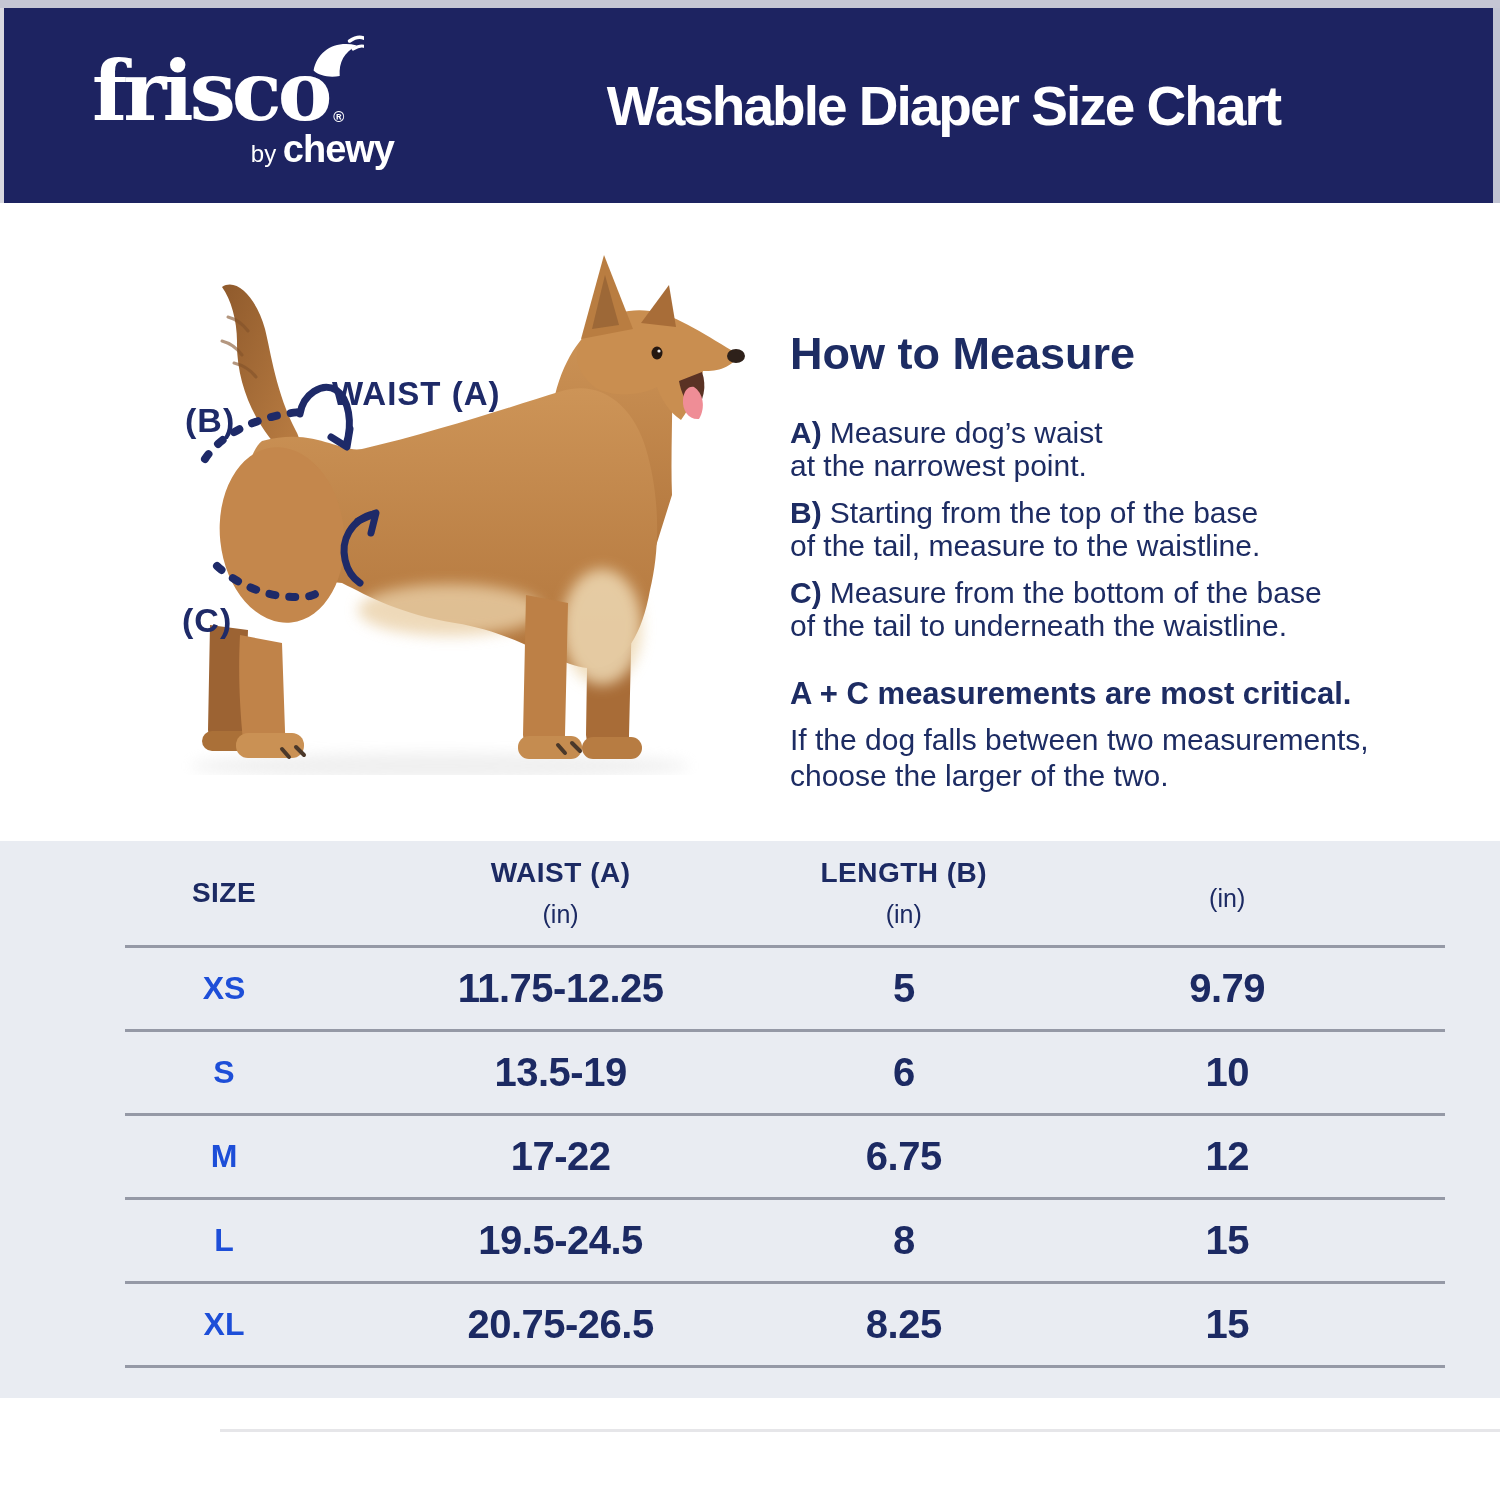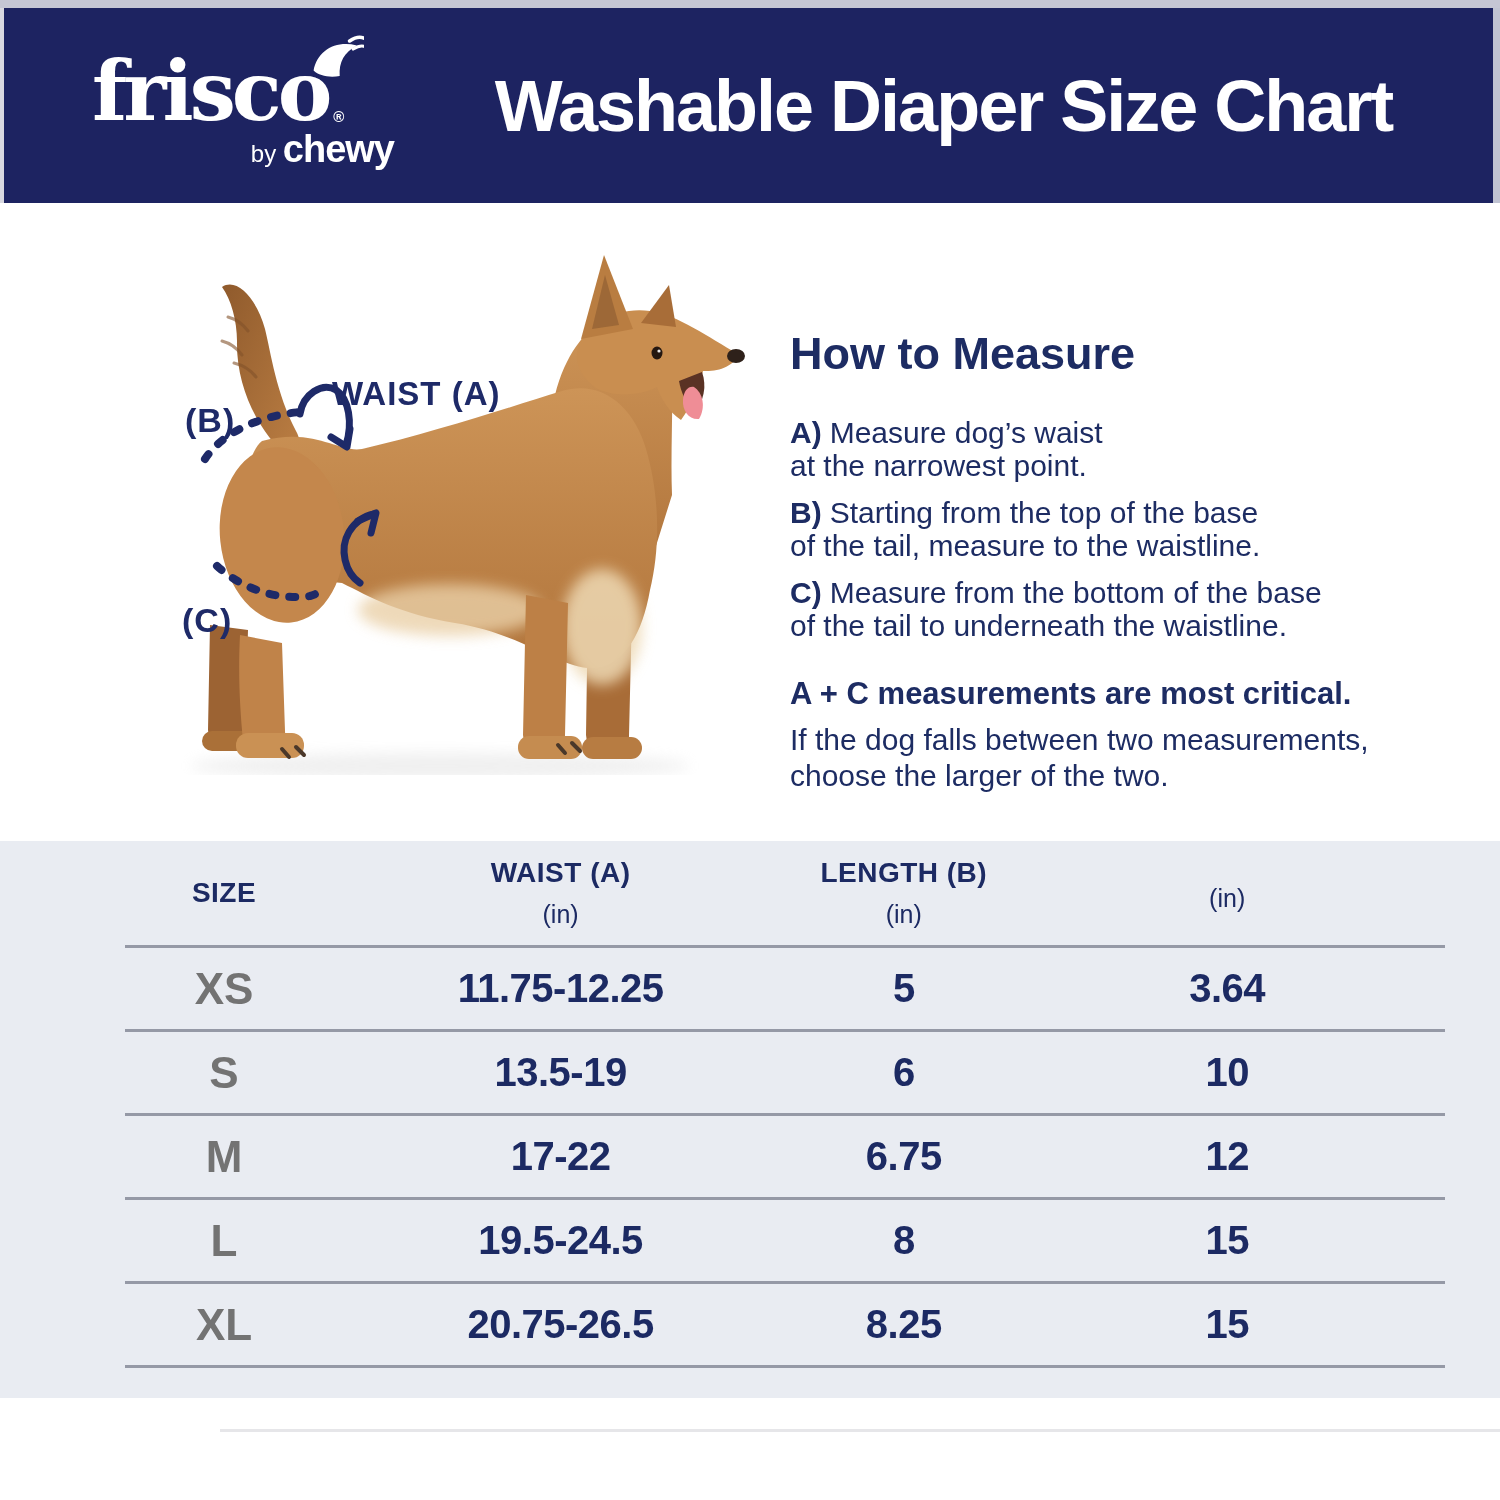--- a/index.html
+++ b/index.html
@@ -14,21 +14,21 @@
   
   .banner{position:absolute;left:4px;top:8px;width:1489px;height:195px;background:#1d2361;
           display:flex;align-items:center;padding-left:88px;box-sizing:border-box;}
   .logo{flex:none;width:302px;position:relative;color:#fff;margin-top:6px;}
   .logo-main{font-family:"DejaVu Serif",serif;font-weight:bold;font-size:82px;line-height:1;
              letter-spacing:-4px;display:inline-block;position:relative;}
   .reg{position:absolute;right:-16px;bottom:8px;font-size:15px;font-family:"Liberation Sans",sans-serif;letter-spacing:0;}
   .swoosh{position:absolute;right:-36px;top:-16px;}
   .byline{display:block;text-align:right;font-size:24px;margin-top:-2px;line-height:1;}
   .byline .chewy{font-size:38px;font-weight:bold;letter-spacing:-1px;}
-  .banner-title{flex:1;text-align:center;color:#fff;font-weight:bold;font-size:72px;
+  .banner-title{flex:1;text-align:center;color:#fff;font-weight:bold;font-size:55px;
                 letter-spacing:-2px;}
 
   
   .dog-wrap{position:absolute;left:110px;top:235px;width:680px;height:540px;}
   .anno-text{font-family:"Liberation Sans",sans-serif;font-weight:bold;fill:#1e2a68;font-size:34px;letter-spacing:1px;}
   .anno-text.waist{font-size:33px;}
 
   
   .htm{position:absolute;left:790px;top:328px;width:690px;}
   .htm-title{font-size:45px;font-weight:bold;margin:0 0 36px 0;color:#1d2c63;}
@@ -40,21 +40,21 @@
   
   .size-table{position:absolute;left:0;top:841px;width:1500px;height:557px;background:#e9ecf2;}
   .tbl{position:absolute;left:125px;top:0;width:1320px;}
   .trow{display:grid;grid-template-columns:15% 36% 16% 33%;align-items:center;
         border-bottom:3px solid #9599a6;}
   .trow.head{height:104px;}
   .trow.data{height:81px;}
   .cell{text-align:center;}
   .clabel{font-size:28px;font-weight:bold;letter-spacing:.5px;color:#1c2a63;}
   .cunit{font-size:25px;margin-top:11px;color:#1c2a63;}
-  .csize{font-size:44px;font-weight:bold;color:#737373;}
+  .csize{font-size:32px;font-weight:bold;color:#1d4ed8;}
   .cnum{font-size:40px;font-weight:bold;letter-spacing:-.5px;color:#1c2a63;}
 </style>
 </head>
 <body>
 
 <div class="frame">
   <div class="strip-top"></div>
   <div class="strip-left"></div>
   <div class="strip-right"></div>
 
@@ -187,21 +187,21 @@
         </div>
         <div class="cell">
           <div class="cunit">(in)</div>
         </div>
       </div>
 
       <div class="trow data">
         <div class="cell csize">XS</div>
         <div class="cell cnum">11.75-12.25</div>
         <div class="cell cnum">5</div>
-        <div class="cell cnum">3.64</div>
+        <div class="cell cnum">9.79</div>
       </div>
       <div class="trow data">
         <div class="cell csize">S</div>
         <div class="cell cnum">13.5-19</div>
         <div class="cell cnum">6</div>
         <div class="cell cnum">10</div>
       </div>
       <div class="trow data">
         <div class="cell csize">M</div>
         <div class="cell cnum">17-22</div>

